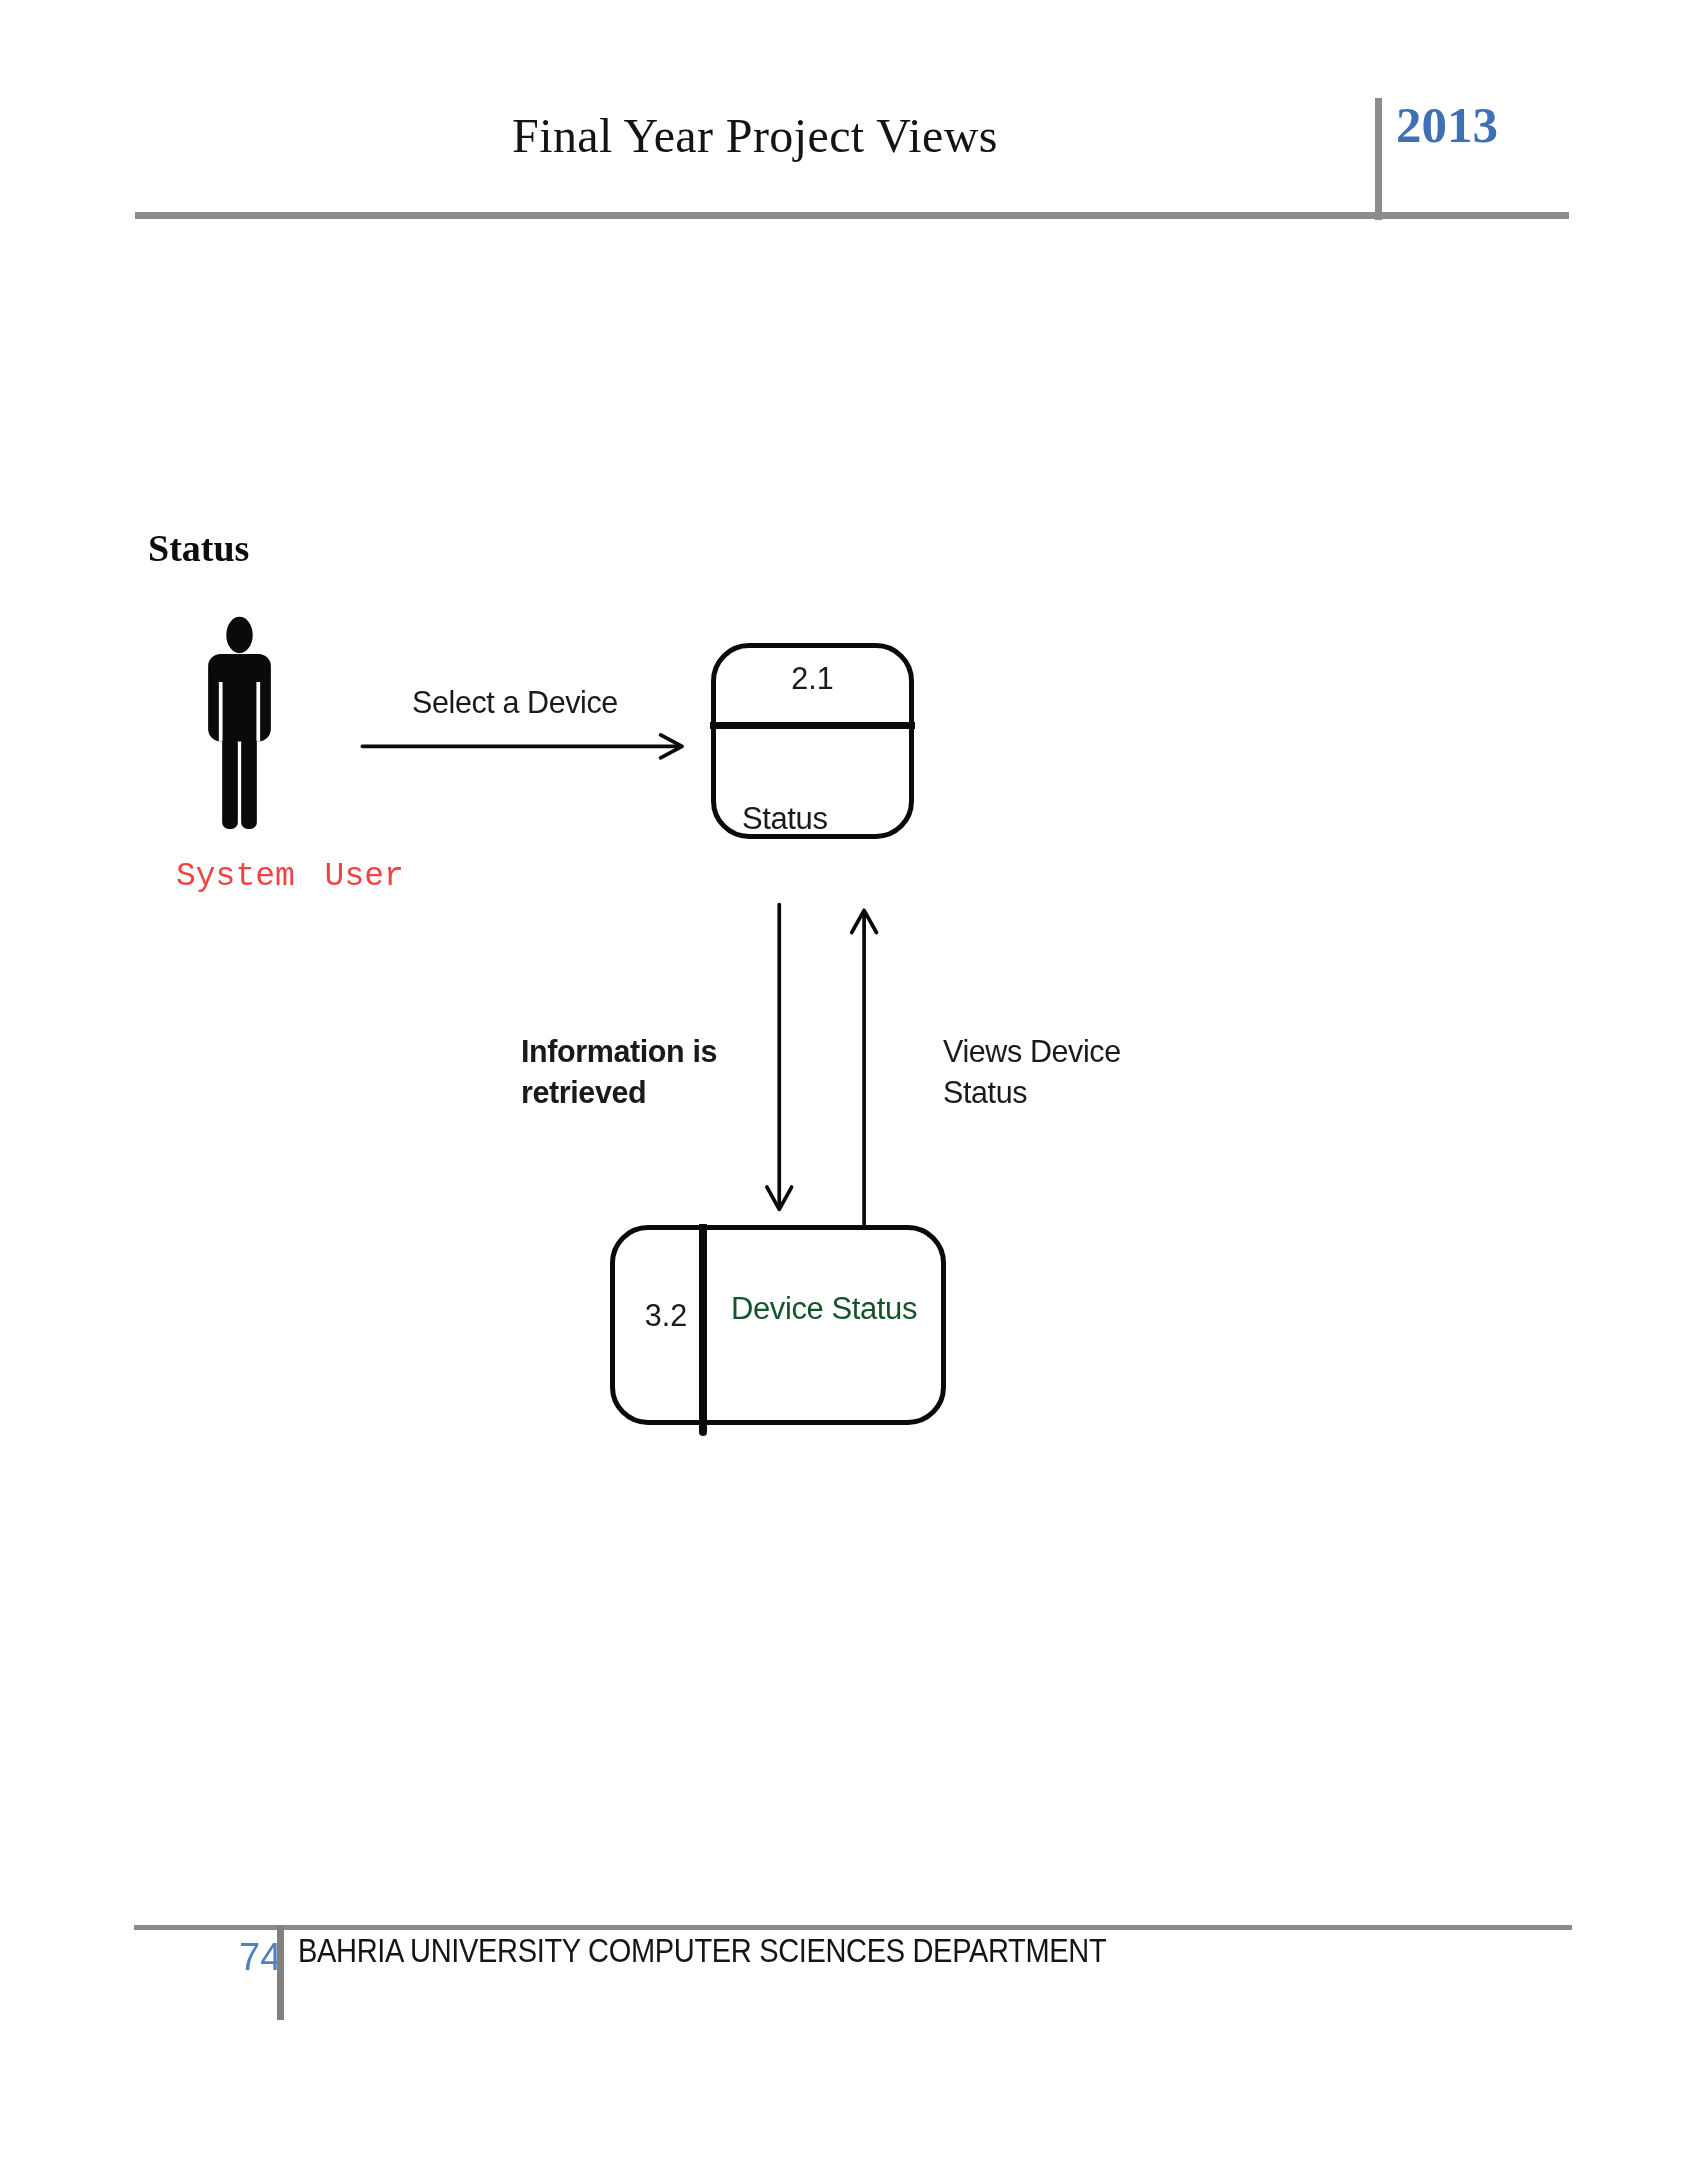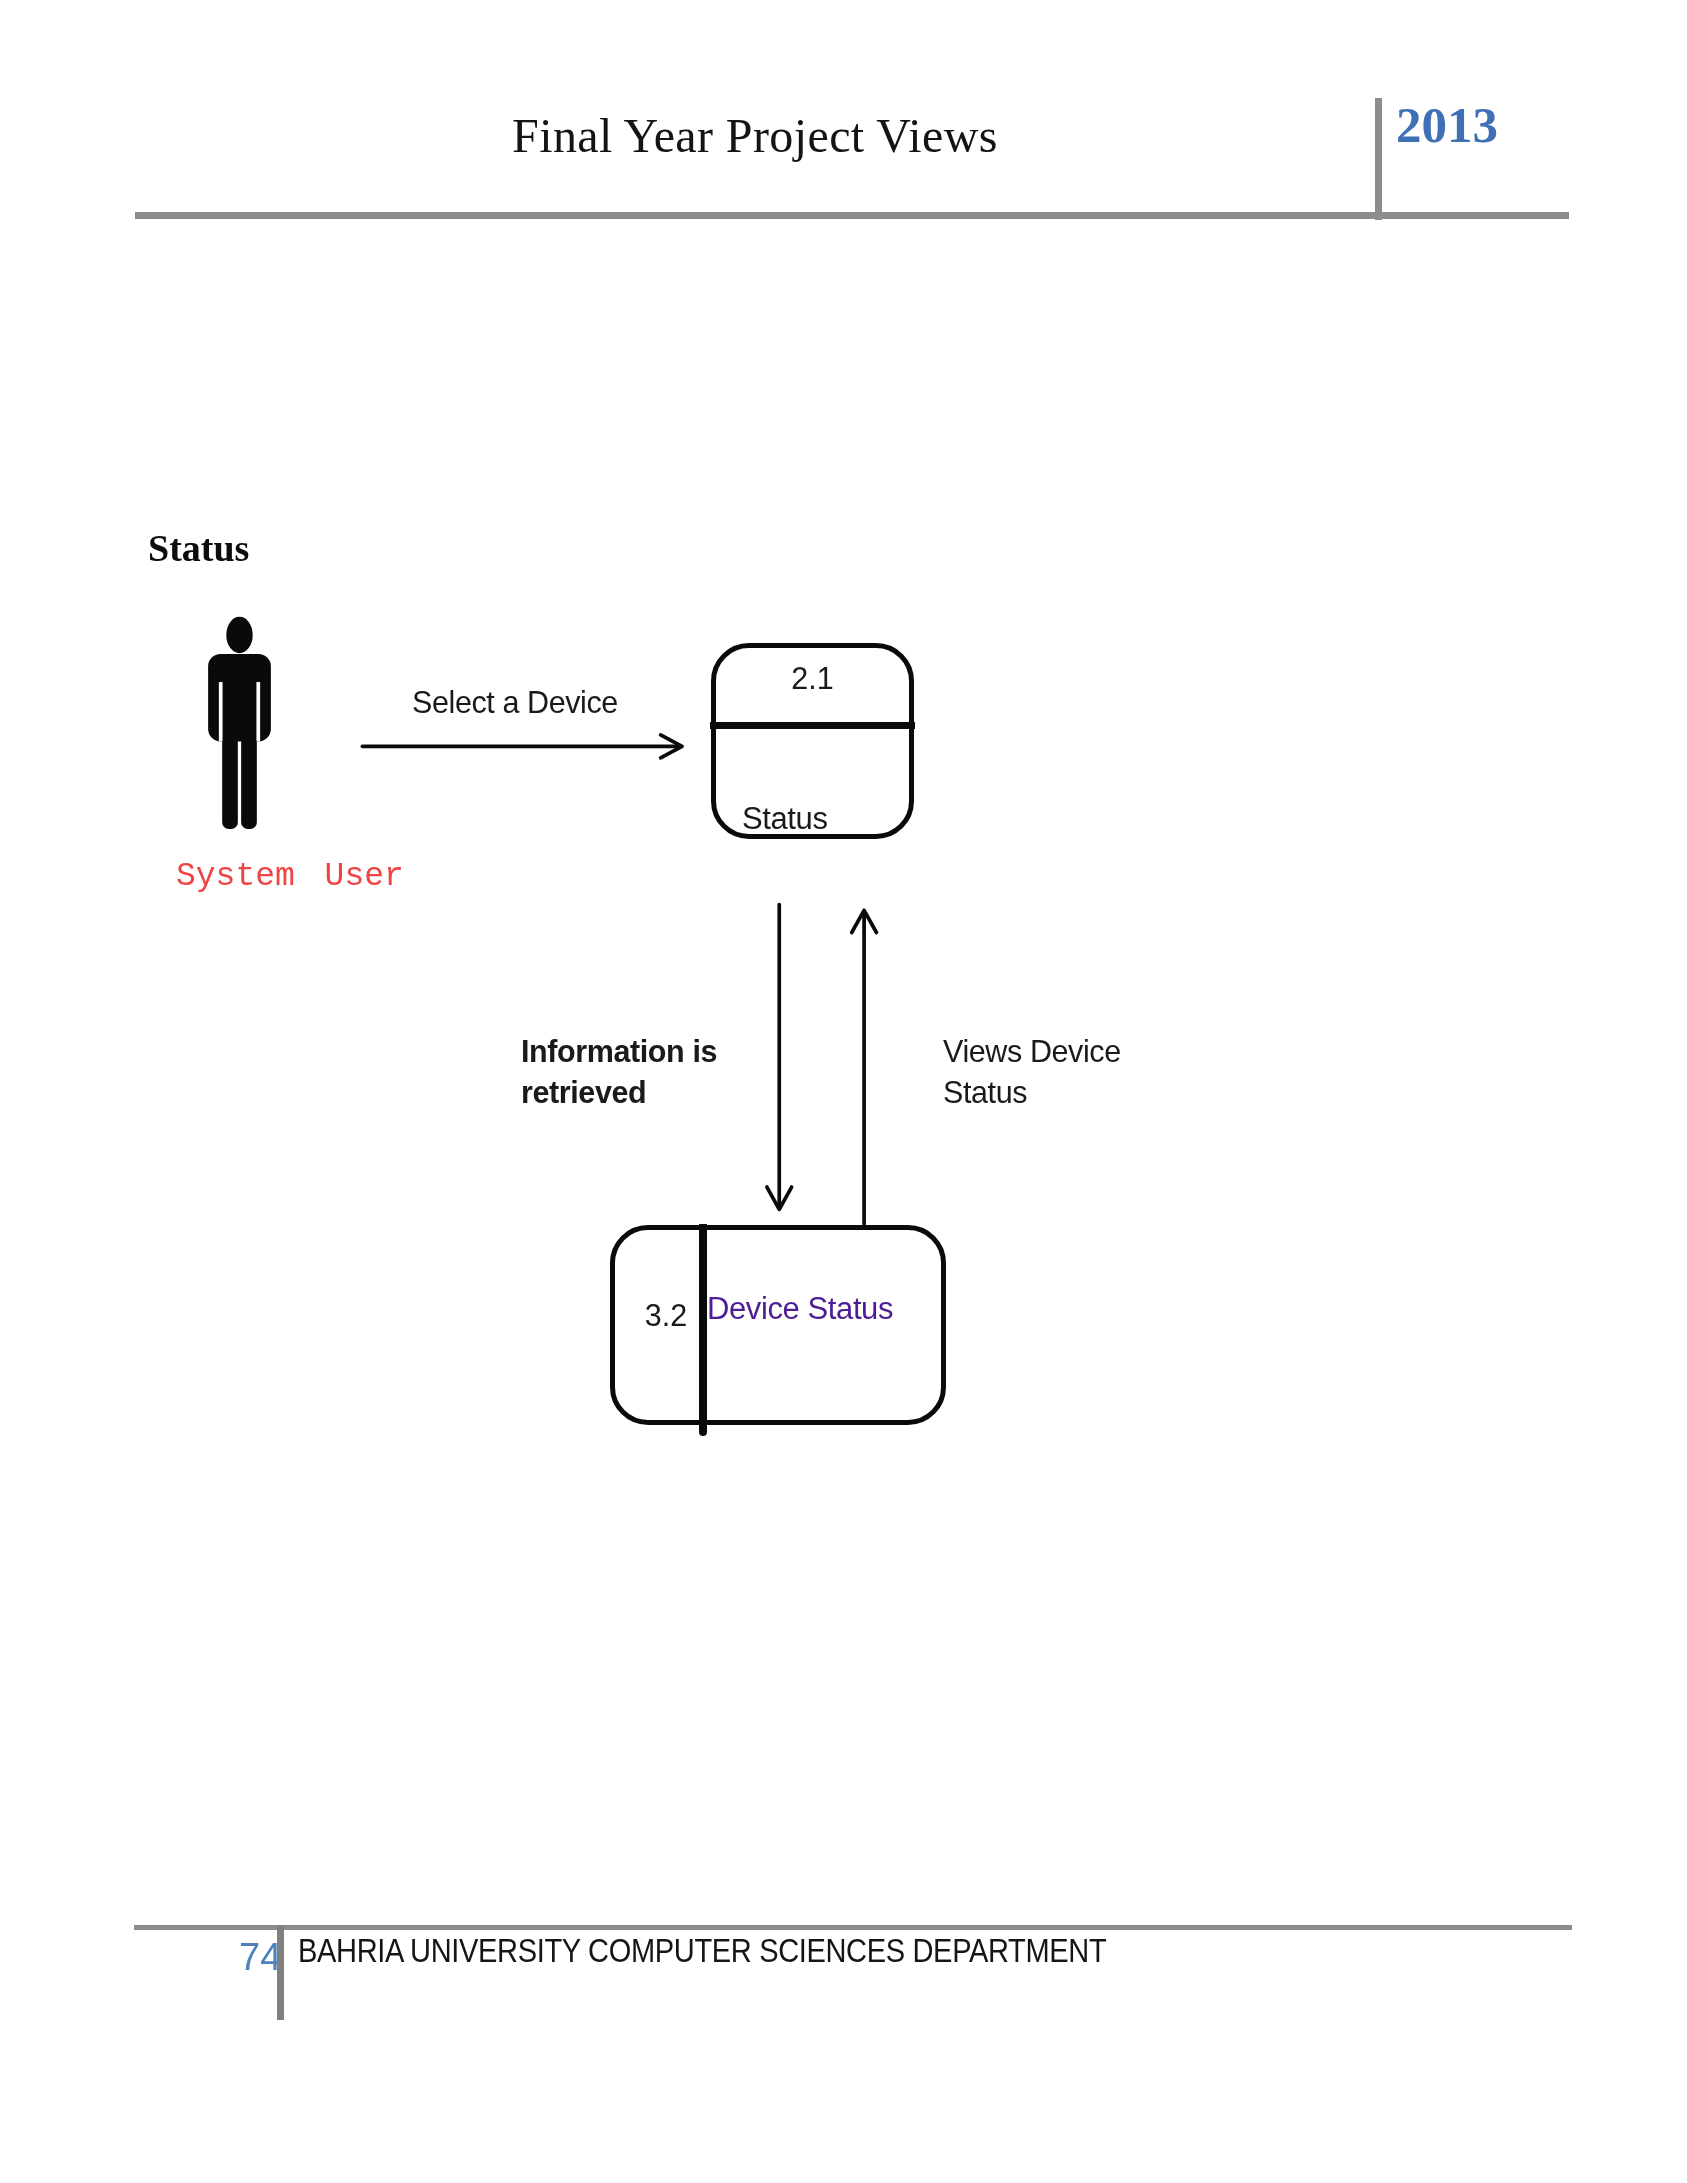--- a/index.html
+++ b/index.html
@@ -83,22 +83,22 @@
   }
   .devstatus-divider{
     position:absolute;left:84px;top:-5.8px;width:8.2px;height:212px;
     background:var(--ink);border-radius:0 0 4.1px 4.1px;
   }
   .devstatus-id{
     position:absolute;left:0;width:82px;top:68px;text-align:center;
     font-size:30.5px;color:#1a1a1a;padding-left:20px;
   }
   .devstatus-name{
-    position:absolute;left:92px;right:0;top:61px;
-    font-size:31px;color:#4c1d95;letter-spacing:-0.4px;
+    position:absolute;left:92px;right:0;top:61px;text-align:center;
+    font-size:31px;color:#14532d;letter-spacing:-0.4px;
   }
   
   .footer-rule{
     position:absolute;left:134px;top:1925px;width:1438px;height:5px;
     background:var(--rule-gray);
   }
   .footer-vline{
     position:absolute;left:277px;top:1925px;width:6.6px;height:95px;
     background:var(--line-gray);
   }

